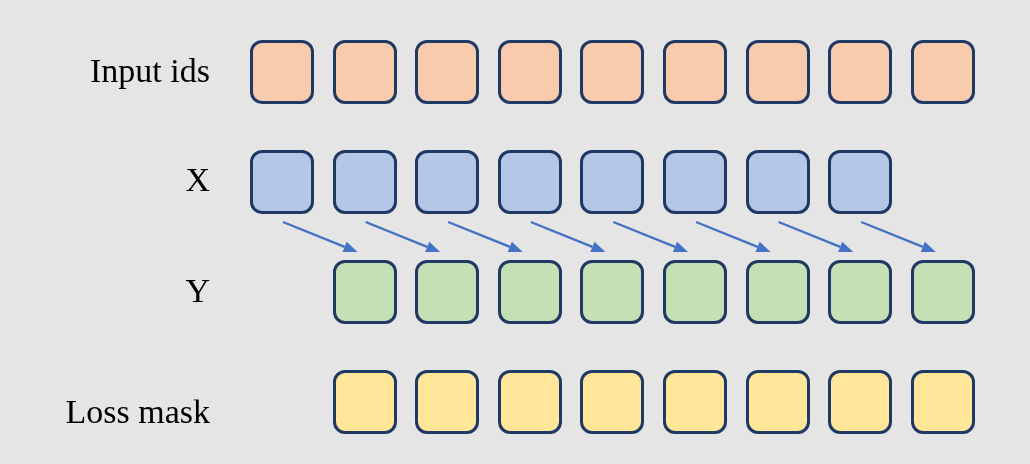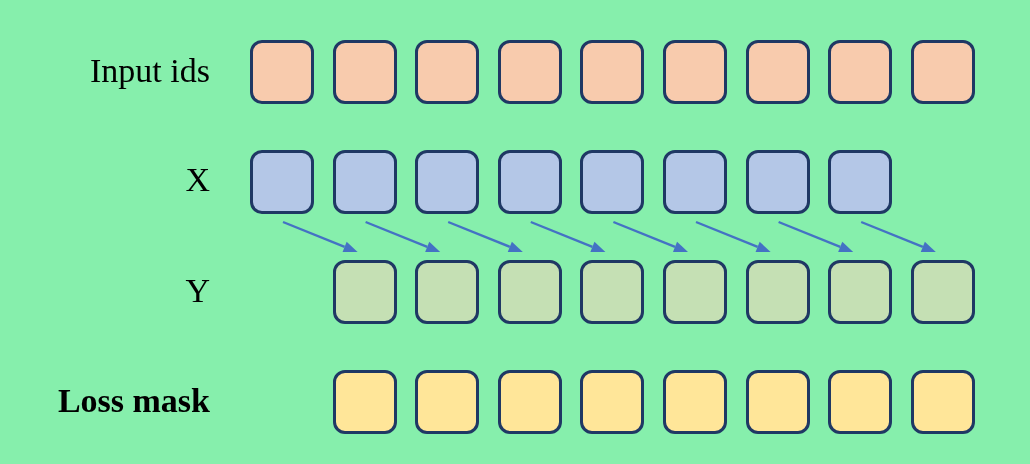--- a/index.html
+++ b/index.html
@@ -4,42 +4,42 @@
 <style>
   html, body {
     margin: 0;
     padding: 0;
     background: #ffffff;
   }
   #canvas {
     position: relative;
     width: 1030px;
     height: 464px;
-    background: #86efac;
+    background: #e5e5e5;
     overflow: hidden;
     font-family: "Liberation Serif", "DejaVu Serif", serif;
   }
 
   
   .row-label {
     position: absolute;
     right: 1030px; 
     color: #000000;
     font-family: "Liberation Serif", "DejaVu Serif", serif;
     font-size: 34px;
     line-height: 1;
     white-space: nowrap;
     text-align: right;
     width: 210px;
     left: 0;
   }
   .label-input-ids { top: 54px; }
   .label-x        { top: 163px; }
   .label-y        { top: 274px; }
-  .label-loss     { top: 384px; font-weight: bold; }
+  .label-loss     { top: 395px; }
 
   
   .box {
     position: absolute;
     width: 64px;
     height: 64px;
     box-sizing: border-box;
     border: 3px solid #1F3864;
     border-radius: 12px;
   }

